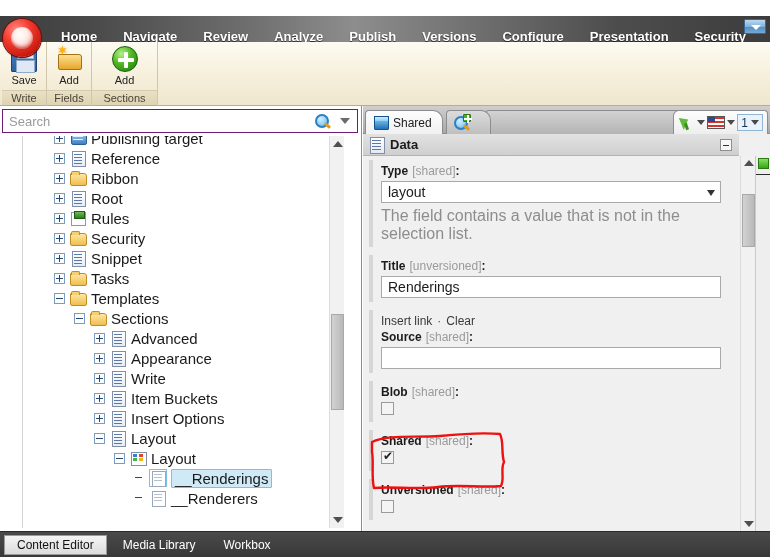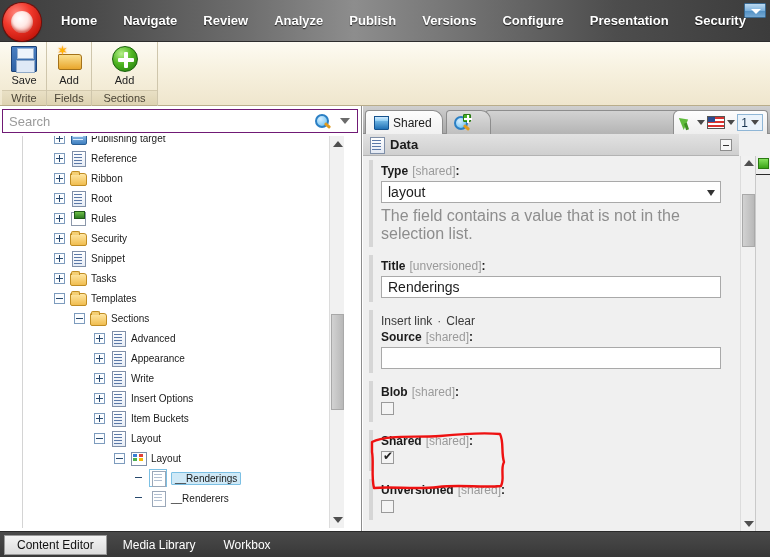--- a/index.html
+++ b/index.html
@@ -14,21 +14,21 @@
   }
   #app {
     position: relative;
     width: 770px; height: 557px;
     overflow: hidden;
     background: #ffffff;
   }
 
   
   .ribbon-top {
-    position: absolute; left: 0; top: 0; width: 770px; height: 42px;
+    position: absolute; left: 0; top: 16px; width: 770px; height: 42px;
     background: linear-gradient(to right, #3d3d3d 0%, #4a4a4a 12%, #6e6e6e 32%, #8d8d8d 46%, #6f6f6f 62%, #4d4d4d 80%, #3c3c3c 100%);
     border-bottom: 1px solid #2d2d2d;
   }
   .sc-logo {
     position: absolute; left: 3px; top: 3px; width: 38px; height: 38px;
     border-radius: 50%;
     background: radial-gradient(circle at 35% 28%, #ff8a80 0%, #f2392c 38%, #c4160b 78%, #8d0b04 100%);
     box-shadow: 0 0 0 1px #7a0a04, 0 1px 2px rgba(0,0,0,.6);
     z-index: 5;
   }
@@ -227,21 +227,21 @@
   }
   
   .ic-rules::before {
     content:""; position:absolute; left:1px; top:2px; width:13px; height:12px;
     background:#ffffff; border:1px solid #8b97aa;
   }
   .ic-rules::after {
     content:""; position:absolute; left:4px; top:1px; width:9px; height:6px;
     background: linear-gradient(to bottom,#6fbf4a,#2e7d23); border:1px solid #1f5a18;
   }
-  .tlabel { font-size: 10px; color: #1a1a1a; }
+  .tlabel { font-size: 15px; color: #1a1a1a; }
   .tnode.selected .tlabel {
     background: #cfe9f7; border: 1px solid #7cc0e4; padding: 0 3px;
     margin: -1px 0; border-radius: 1px;
   }
   .tnode.selected .ticon { outline: 1px solid #7cc0e4; }
 
   
   .right-panel {
     position: absolute; left: 363px; top: 106px; width: 407px; height: 425px;
     background: #f0f0f0;
@@ -540,26 +540,26 @@
             <span class="tlabel">Appearance</span>
           </div>
           <div class="tnode" style="padding-left: 92px;">
             <span class="tplus plus"></span>
             <span class="ticon ic-doc"></span>
             <span class="tlabel">Write</span>
           </div>
           <div class="tnode" style="padding-left: 92px;">
             <span class="tplus plus"></span>
             <span class="ticon ic-doc"></span>
+            <span class="tlabel">Item Buckets</span>
+          </div>
+          <div class="tnode" style="padding-left: 92px;">
+            <span class="tplus plus"></span>
+            <span class="ticon ic-doc"></span>
             <span class="tlabel">Insert Options</span>
-          </div>
-          <div class="tnode" style="padding-left: 92px;">
-            <span class="tplus plus"></span>
-            <span class="ticon ic-doc"></span>
-            <span class="tlabel">Item Buckets</span>
           </div>
           <div class="tnode" style="padding-left: 92px;">
             <span class="tplus minus"></span>
             <span class="ticon ic-doc"></span>
             <span class="tlabel">Layout</span>
           </div>
           <div class="tnode" style="padding-left: 112px;">
             <span class="tplus minus"></span>
             <span class="ticon ic-grid"></span>
             <span class="tlabel">Layout</span>

